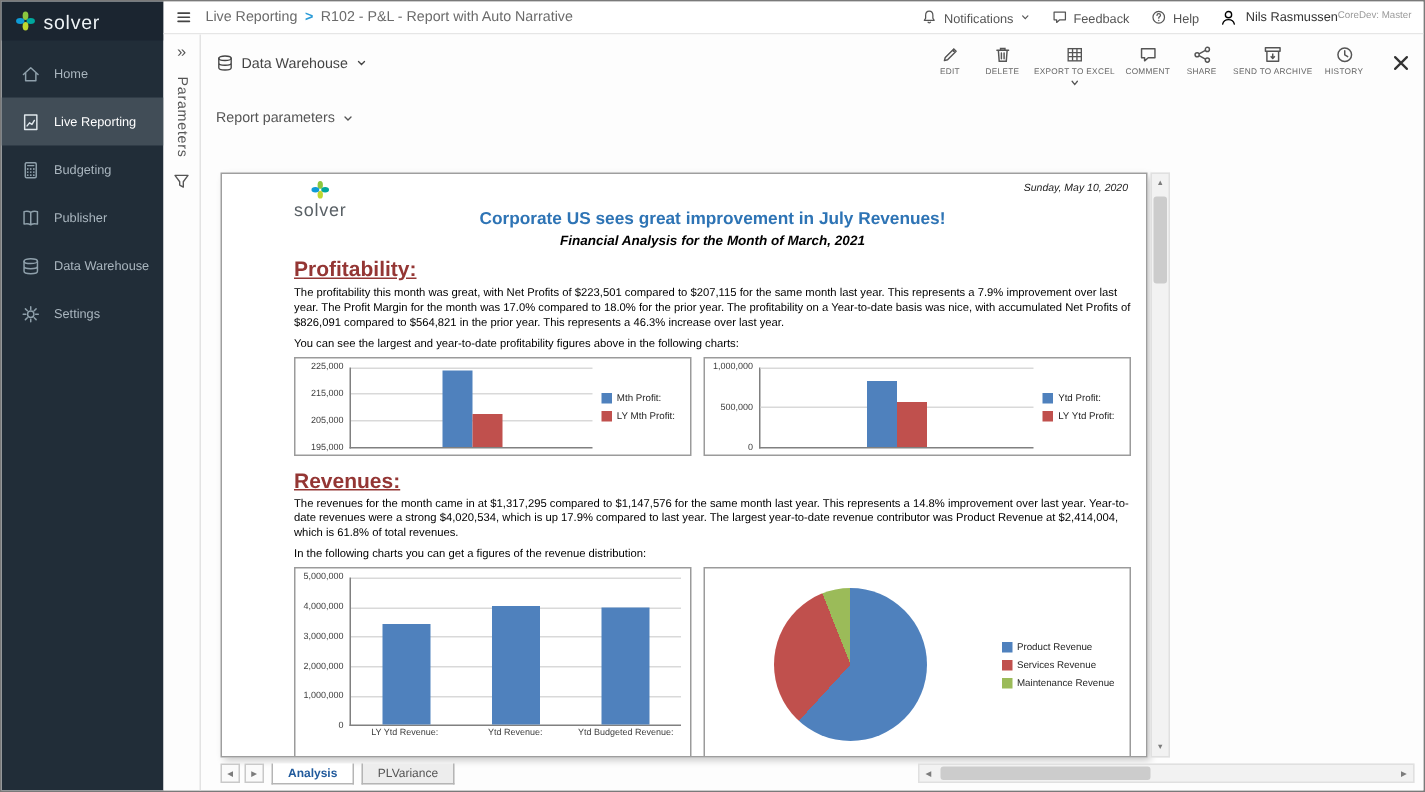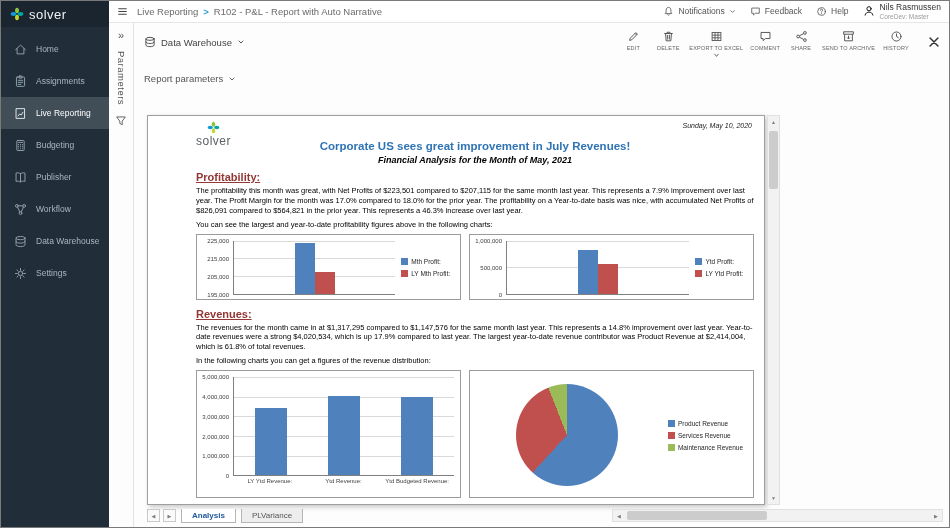--- a/index.html
+++ b/index.html
@@ -19,21 +19,21 @@
 
   
   .topbar { position: absolute; left: 108px; top: 0; right: 0; height: 22px; background: #fff; border-bottom: 1px solid #e6e6e6; display: flex; align-items: center; padding: 0 8px; }
   .hamburger { color: #444; margin-right: 9px; cursor: pointer; display: flex; }
   .crumb { font-size: 9.5px; color: #6b6b6b; white-space: nowrap; }
   .crumb-sep { color: #2b9bd7; font-weight: bold; margin: 0 5px; font-size: 9.5px; }
   .top-right { margin-left: auto; display: flex; align-items: center; gap: 14px; }
   .top-link { display: flex; align-items: center; gap: 4px; font-size: 8.5px; color: #555; cursor: pointer; white-space: nowrap; }
   .top-link svg { color: #555; }
   .user-block { display: flex; align-items: center; gap: 5px; cursor: pointer; }
-  .user-text { display: flex; flex-direction: column; line-height: 1.15; }
+  .user-text { display: flex; flex-direction: row; line-height: 1.15; }
   .user-name { font-size: 8.5px; color: #333; }
   .user-role { font-size: 6.5px; color: #9a9a9a; }
 
   
   .params-strip { position: absolute; left: 108px; top: 22px; width: 25px; bottom: 0; background: #fdfdfd; border-right: 1px solid #e3e3e3; display: flex; flex-direction: column; align-items: center; padding-top: 7px; gap: 10px; }
   .params-expand { font-size: 11px; color: #555; cursor: pointer; line-height: 1; }
   .params-title { writing-mode: vertical-rl; font-size: 9.5px; color: #555; letter-spacing: .5px; }
   .params-funnel { color: #555; cursor: pointer; display: flex; }
 
   
@@ -53,21 +53,21 @@
   .mini-icon { color: #8a8a8a; cursor: pointer; display: flex; }
 
   
   .page { position: absolute; left: 13px; top: 92px; width: 618px; height: 390px; background: #fff; border: 1px solid #9e9e9e; box-shadow: 2px 2px 5px rgba(0,0,0,.22); padding: 4px 10px 4px 48px; overflow: hidden; }
   .page-head { position: relative; height: 28px; }
   .report-logo { display: inline-flex; flex-direction: column; align-items: center; line-height: 1; }
   .report-logo .rl-text { font-size: 12px; color: #5a6166; letter-spacing: .5px; margin-top: 1px; }
   .report-date { position: absolute; right: 2px; top: 2px; font-size: 7px; font-style: italic; color: #222; }
   .report-title { text-align: center; font-size: 11.5px; font-weight: bold; color: #2E74B5; margin-top: -8px; }
   .report-subtitle { text-align: center; font-size: 9px; font-weight: bold; font-style: italic; color: #000; margin: 3px 0 6px; }
-  .section-heading { font-size: 11px; font-weight: bold; text-decoration: underline; color: #943634; margin: 4px 0 3px; }
+  .section-heading { font-size: 14px; font-weight: bold; text-decoration: underline; color: #943634; margin: 4px 0 3px; }
   .body-text { font-size: 7.5px; line-height: 1.32; color: #000; margin-bottom: 3px; }
   .intro-text { margin-top: 4px; }
   .charts-row { display: flex; gap: 8px; margin: 4px 0 8px; }
   .chart-box { border: 1px solid #9b9b9b; background: #fff; display: flex; padding: 6px 6px 4px 2px; gap: 4px; }
   .chart-box.small { height: 66px; }
   .chart-box.large { height: 128px; }
   .w1 { width: 265px; flex: 0 0 auto; }
   .w2 { flex: 1; }
   .cb-main { flex: 1; display: flex; flex-direction: column; min-width: 0; }
   .cb-upper { flex: 1; display: flex; }
@@ -116,57 +116,40 @@
         </svg>
       <span class="logo-text">solver</span>
     </div>
     <nav class="sidebar-nav">
       <div class="side-item">
         <svg width="13" height="13" viewBox="0 0 16 16" fill="none" stroke="currentColor" stroke-width="1.2" stroke-linecap="round" stroke-linejoin="round">
             <path d="M2 8.2 L8 2.6 L14 8.2 M3.8 7V13.4H12.2V7"></path>
           </svg>
         <span>Home</span>
       </div>
-      <div class="side-item">
-        <svg width="13" height="13" viewBox="0 0 16 16" fill="none" stroke="currentColor" stroke-width="1.2" stroke-linecap="round" stroke-linejoin="round">
-            <rect x="3" y="2.5" width="10" height="11.5" rx="1"></rect>
-            <rect x="6" y="1.2" width="4" height="2.6" rx="0.8"></rect>
-            <path d="M5.2 6.5H10.8 M5.2 9H10.8 M5.2 11.5H8.5"></path>
-          </svg>
-        <span>Assignments</span>
-      </div>
       <div class="side-item active">
         <svg width="13" height="13" viewBox="0 0 16 16" fill="none" stroke="currentColor" stroke-width="1.2" stroke-linecap="round" stroke-linejoin="round">
             <rect x="3" y="2" width="10" height="12"></rect>
             <path d="M5 11 L7 8.5 L9 9.8 L11 6.5"></path>
           </svg>
         <span>Live Reporting</span>
       </div>
       <div class="side-item">
         <svg width="13" height="13" viewBox="0 0 16 16" fill="none" stroke="currentColor" stroke-width="1.2" stroke-linecap="round" stroke-linejoin="round">
             <rect x="3.5" y="1.8" width="9" height="12.4" rx="1"></rect>
             <path d="M5.5 4.2H10.5"></path>
             <path stroke-width="1.5" d="M5.5 7H5.51 M8 7H8.01 M10.5 7H10.51 M5.5 9.5H5.51 M8 9.5H8.01 M10.5 9.5H10.51 M5.5 12H5.51 M8 12H8.01 M10.5 12H10.51"></path>
           </svg>
         <span>Budgeting</span>
       </div>
       <div class="side-item">
         <svg width="13" height="13" viewBox="0 0 16 16" fill="none" stroke="currentColor" stroke-width="1.2" stroke-linecap="round" stroke-linejoin="round">
             <path d="M8 3.2 C6.5 2.2 4.5 2 2.5 2.6 V12.8 C4.5 12.2 6.5 12.4 8 13.4 C9.5 12.4 11.5 12.2 13.5 12.8 V2.6 C11.5 2 9.5 2.2 8 3.2 Z M8 3.2 V13.4"></path>
           </svg>
         <span>Publisher</span>
-      </div>
-      <div class="side-item">
-        <svg width="13" height="13" viewBox="0 0 16 16" fill="none" stroke="currentColor" stroke-width="1.2" stroke-linecap="round" stroke-linejoin="round">
-            <circle cx="3.5" cy="3.5" r="1.7"></circle>
-            <circle cx="12.5" cy="3.5" r="1.7"></circle>
-            <circle cx="8" cy="12.5" r="1.7"></circle>
-            <path d="M5.2 3.5H10.8 M4.5 5.2 L7 10.9 M11.5 5.2 L9 10.9"></path>
-          </svg>
-        <span>Workflow</span>
       </div>
       <div class="side-item">
         <svg width="13" height="13" viewBox="0 0 16 16" fill="none" stroke="currentColor" stroke-width="1.2" stroke-linecap="round" stroke-linejoin="round">
             <ellipse cx="8" cy="3.8" rx="5.5" ry="2"></ellipse>
             <path d="M2.5 3.8V12.2 C2.5 13.3 5 14.2 8 14.2 C11 14.2 13.5 13.3 13.5 12.2 V3.8 M2.5 8 C2.5 9.1 5 10 8 10 C11 10 13.5 9.1 13.5 8"></path>
           </svg>
         <span>Data Warehouse</span>
       </div>
       <div class="side-item">
         <svg width="13" height="13" viewBox="0 0 16 16" fill="none" stroke="currentColor" stroke-width="1.2" stroke-linecap="round" stroke-linejoin="round">
@@ -322,21 +305,21 @@
               <ellipse cx="8" cy="4" rx="2.2" ry="3.2" fill="#8CC63E"></ellipse>
               <ellipse cx="12" cy="8" rx="3.2" ry="2.2" fill="#00A79D"></ellipse>
               <ellipse cx="8" cy="12" rx="2.2" ry="3.2" fill="#BFD730"></ellipse>
               <ellipse cx="4" cy="8" rx="3.2" ry="2.2" fill="#0F9BD7"></ellipse>
             </svg>
           <span class="rl-text">solver</span>
         </span>
         <span class="report-date">Sunday, May 10, 2020</span>
       </div>
       <div class="report-title">Corporate US sees great improvement in July Revenues!</div>
-      <div class="report-subtitle">Financial Analysis for the Month of May, 2021</div>
+      <div class="report-subtitle">Financial Analysis for the Month of March, 2021</div>
 
       <div class="section-heading">Profitability:</div>
       <p class="body-text">The profitability this month was great, with Net Profits of $223,501 compared to $207,115 for the same month last year. This represents a 7.9% improvement over last year. The Profit Margin for the month was 17.0% compared to 18.0% for the prior year. The profitability on a Year-to-date basis was nice, with accumulated Net Profits of $826,091 compared to $564,821 in the prior year. This represents a 46.3% increase over last year.</p>
       <p class="body-text intro-text">You can see the largest and year-to-date profitability figures above in the following charts:</p>
 
       <div class="charts-row">
         <div class="chart-box small w1">
             <div class="cb-main">
               <div class="cb-upper">
                 <div class="cb-yaxis">

